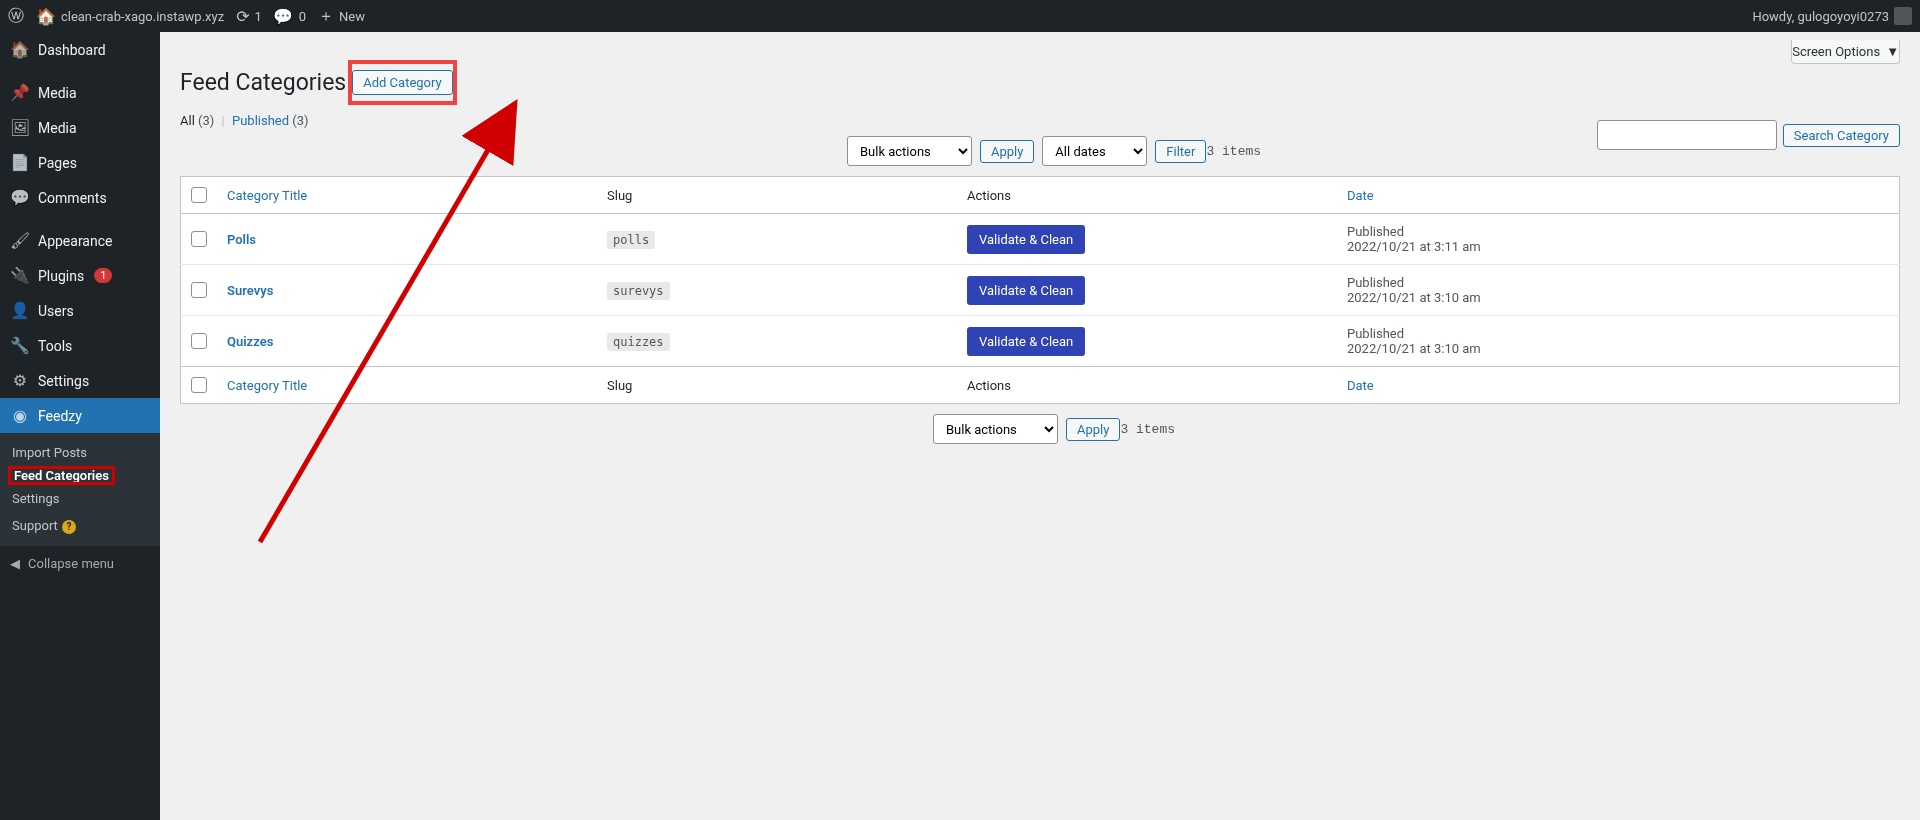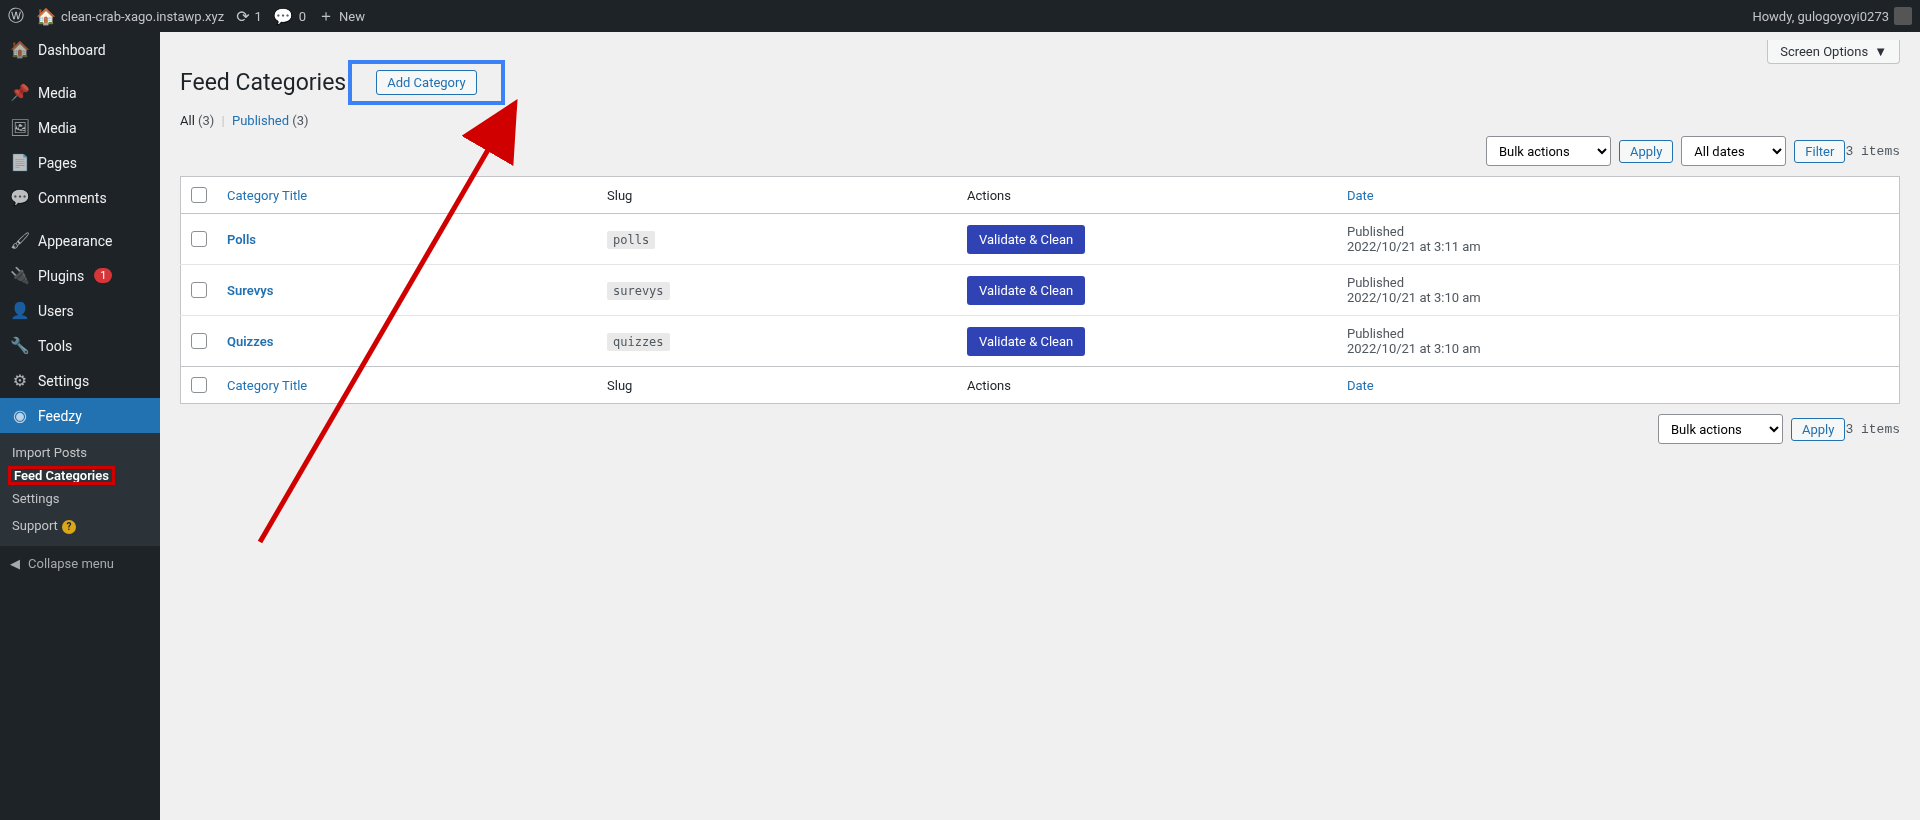--- a/index.html
+++ b/index.html
@@ -24,33 +24,33 @@
 .menu-item .badge { background: #d63638; color: #fff; border-radius: 9px; font-size: 11px; padding: 1px 6px; margin-left: 2px; display: inline-flex; align-items: center; justify-content: center; min-width: 18px; }
 .submenu { background: #2c3338; padding: 6px 0; }
 .submenu-item { padding: 6px 12px; color: #c3c4c7; font-size: 13px; cursor: pointer; }
 .submenu-item.current { color: #fff; font-weight: 600; outline: 3px solid #d10000; outline-offset: -3px; display: inline-block; margin-left: 8px; padding: 2px 6px; }
 .submenu-item .help-dot { display: inline-flex; width: 14px; height: 14px; background: #dba617; color: #1d2327; border-radius: 50%; font-size: 10px; align-items: center; justify-content: center; margin-left: 4px; font-weight: bold; }
 .menu-sep { height: 8px; }
 .collapse { display: flex; align-items: center; gap: 8px; padding: 10px 10px; color: #a7aaad; font-size: 13px; cursor: pointer; }
 
 
 .content { flex: 1; padding: 0 20px 60px 20px; position: relative; background: #f0f0f1; }
-.screen-options { position: absolute; top: 8px; right: 20px; background: #f6f7f7; border: 1px solid #c3c4c7; border-top: none; color: #2c3338; font-size: 13px; padding: 4px 12px; border-radius: 0 0 4px 4px; cursor: pointer; display: flex; align-items: center; gap: 6px; }
+.screen-options { position: absolute; top: 8px; right: 20px; background: #f6f7f7; border: 1px solid #c3c4c7; border-top: none; color: #2c3338; font-size: 13px; padding: 4px 0; border-radius: 0 0 4px 4px; cursor: pointer; display: flex; align-items: center; gap: 6px; }
 .page-head { display: flex; align-items: center; gap: 6px; padding-top: 28px; }
 .page-head h1 { font-size: 23px; font-weight: 400; color: #1d2327; }
 .add-new { border: 1px solid #2271b1; color: #2271b1; background: #f6f7f7; padding: 4px 10px; font-size: 13px; border-radius: 3px; cursor: pointer; }
-.add-new-box { border: 4px solid #3b82f6; padding: 6px 24px; margin-left: -4px; }
+.add-new-box { border: 4px solid #ef4444; padding: 6px 0; margin-left: -4px; }
 
 .subsubsub { margin-top: 8px; font-size: 13px; color: #50575e; }
 .subsubsub a { color: #2271b1; text-decoration: none; }
 .subsubsub .count { color: #50575e; }
 .subsubsub .sep { color: #c3c4c7; margin: 0 4px; }
 .subsubsub strong { color: #1d2327; font-weight: 400; }
 
-.tablenav { display: flex; align-items: center; justify-content: flex-end; margin-top: 8px; margin-left: 28px; }
+.tablenav { display: flex; align-items: center; justify-content: center; margin-top: 8px; margin-left: 28px; }
 .tablenav .left { display: flex; align-items: center; gap: 8px; }
 select.bulk, select.dates { font-size: 13px; padding: 2px 24px 2px 8px; height: 30px; border: 1px solid #8c8f94; border-radius: 3px; background: #fff; cursor: pointer; }
 .btn { border: 1px solid #2271b1; color: #2271b1; background: #f6f7f7; padding: 3px 10px; font-size: 13px; border-radius: 3px; cursor: pointer; }
 .items-count { font-size: 13px; color: #50575e; font-family: Liberation Mono, monospace; }
 
 .search-box { display: flex; gap: 6px; align-items: center; position: absolute; right: 20px; top: 88px; }
 .search-box input[type=search] { height: 30px; width: 180px; border: 1px solid #8c8f94; border-radius: 3px; padding: 0 8px; font-size: 13px; }
 
 
 table.wp-list { width: 100%; border-collapse: collapse; background: #fff; border: 1px solid #c3c4c7; margin-top: 10px; font-size: 13px; }
@@ -193,20 +193,24 @@
         </defs>
       <line x1="40" y1="450" x2="290" y2="20" stroke="#d10000" stroke-width="5" marker-end="url(#ah)"></line>
     </svg>
 
     <div class="subsubsub">
       <strong>All</strong> <span class="count">(3)</span>
       <span class="sep">|</span>
       <a href="#">Published</a> <span class="count">(3)</span>
     </div>
 
+    <div class="search-box">
+      <input type="search" style="">
+      <button class="btn">Search Category</button>
+    </div>
 
     <div class="tablenav">
       <div class="left">
         <select class="bulk"><option>Bulk actions</option></select>
         <button class="btn">Apply</button>
         <select class="dates"><option>All dates</option></select>
         <button class="btn">Filter</button>
       </div>
       <div class="items-count">3 items</div>
     </div>

